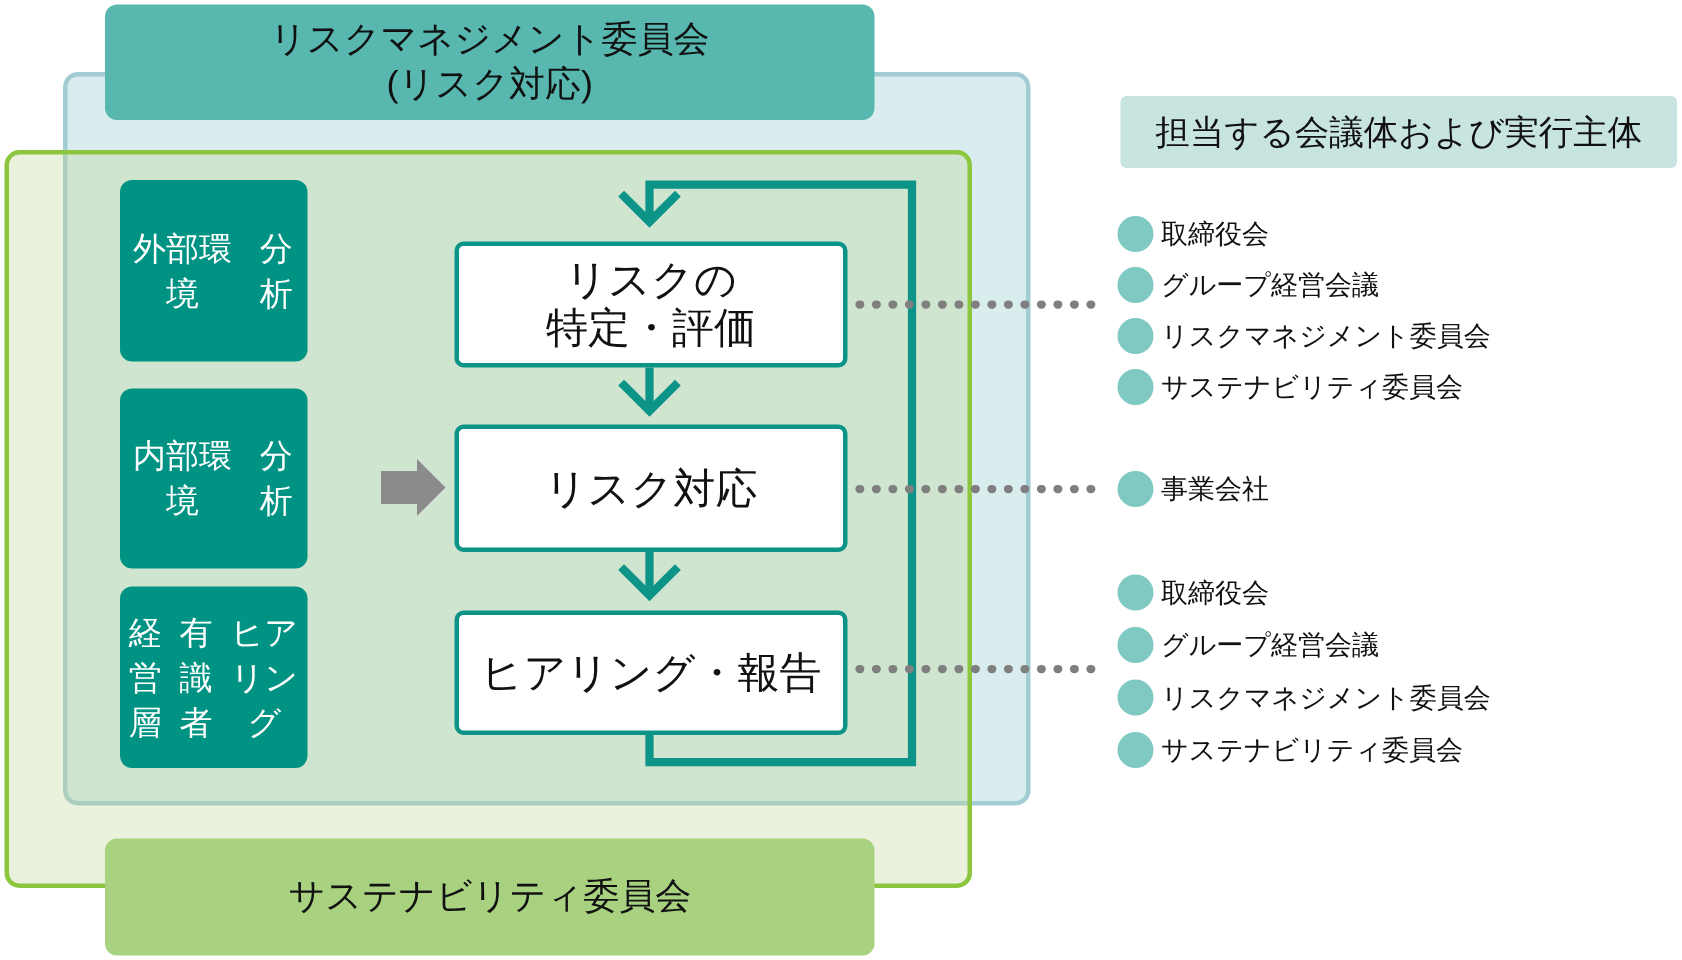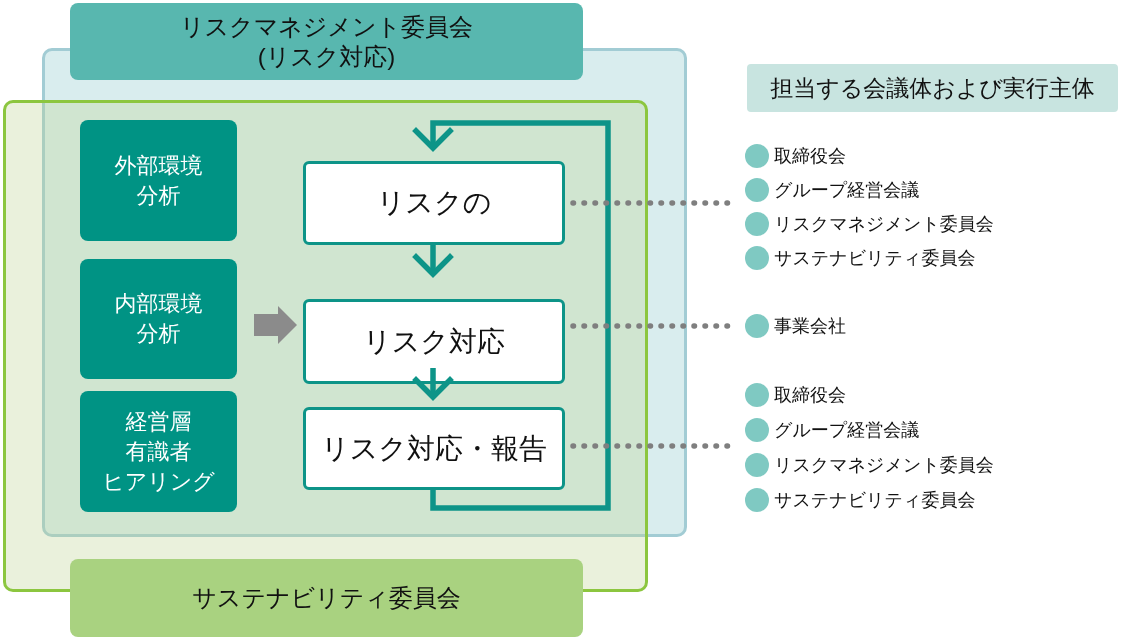--- a/index.html
+++ b/index.html
@@ -43,37 +43,37 @@
   }
   .top-hdr{left:70px;top:3px;width:513px;height:77px;background:var(--header_teal);}
   .bottom-hdr{left:70px;top:559px;width:513px;height:78px;background:var(--header_green);}
   .right-hdr{
     left:747px;top:64px;width:371px;height:48px;
     background:var(--right_header_bg);border-radius:4px;
     display:flex;align-items:center;justify-content:center;
     font-size:23px;font-weight:500;z-index:3;
   }
   .a-box{
-    left:80px;width:157px;background:var(--teal_box_fill);border-radius:8px;
-    display:flex;flex-direction:column;justify-content:center;align-items:center;
+    left:80px;width:125px;background:var(--teal_box_fill);border-radius:8px;
+    display:flex;flex-direction:row;justify-content:center;align-items:center;
     color:#ffffff;font-size:22px;font-weight:500;line-height:30px;text-align:center;
     z-index:3;
   }
   .a-box1{top:120px;height:121px;}
   .a-box2{top:259px;height:120px;}
   .a-box3{top:391px;height:121px;}
   .p-box{
     left:303px;width:262px;background:#ffffff;
     border:3px solid var(--teal_line);border-radius:6px;
     display:flex;flex-direction:column;justify-content:center;align-items:center;
     font-size:28px;font-weight:500;line-height:32px;text-align:center;
     z-index:3;
   }
   .p-box1{top:161px;height:84px;}
-  .p-box2{top:283px;height:85px;margin-top:16px;}
+  .p-box2{top:283px;height:85px;}
   .p-box3{top:407px;height:83px;}
   .overlay{left:0;top:0;width:1121px;height:640px;z-index:4;pointer-events:none;}
   .loop, .chev, .stem{fill:none;stroke:var(--teal_line);stroke-width:5.5;}
   .loop{stroke-linejoin:miter;}
   .chev{stroke-linejoin:miter;stroke-linecap:square;}
   .dotline{fill:none;stroke:var(--dot_gray);stroke-width:5.5;stroke-linecap:round;stroke-dasharray:0.5 10.5;}
   .block-arrow{fill:var(--arrow_gray);stroke:none;}
   .group{left:745px;z-index:3;}
   .g1{top:139px;}
   .g2{top:309px;}
@@ -112,26 +112,27 @@
     <span>分析</span>
   </div>
   <div class="abs a-box a-box3">
     <span>経営層</span>
     <span>有識者</span>
     <span>ヒアリング</span>
   </div>
 
   <div class="abs p-box p-box1">
     <span>リスクの</span>
+    <span>特定・評価</span>
   </div>
   <div class="abs p-box p-box2">
     <span>リスク対応</span>
   </div>
   <div class="abs p-box p-box3">
-    <span>リスク対応・報告</span>
+    <span>ヒアリング・報告</span>
   </div>
 
   <svg class="abs overlay" viewBox="0 0 1121 640" xmlns="http://www.w3.org/2000/svg">
     <path class="loop" d="M433 490 V508 H608 V123 H433 V144"></path>
     <path class="chev" d="M416 131 L433 148 L450 131"></path>
 
     <path class="stem" d="M433 245 V270"></path>
     <path class="chev" d="M416 257 L433 274 L450 257"></path>
 
     <path class="stem" d="M433 368 V393"></path>

